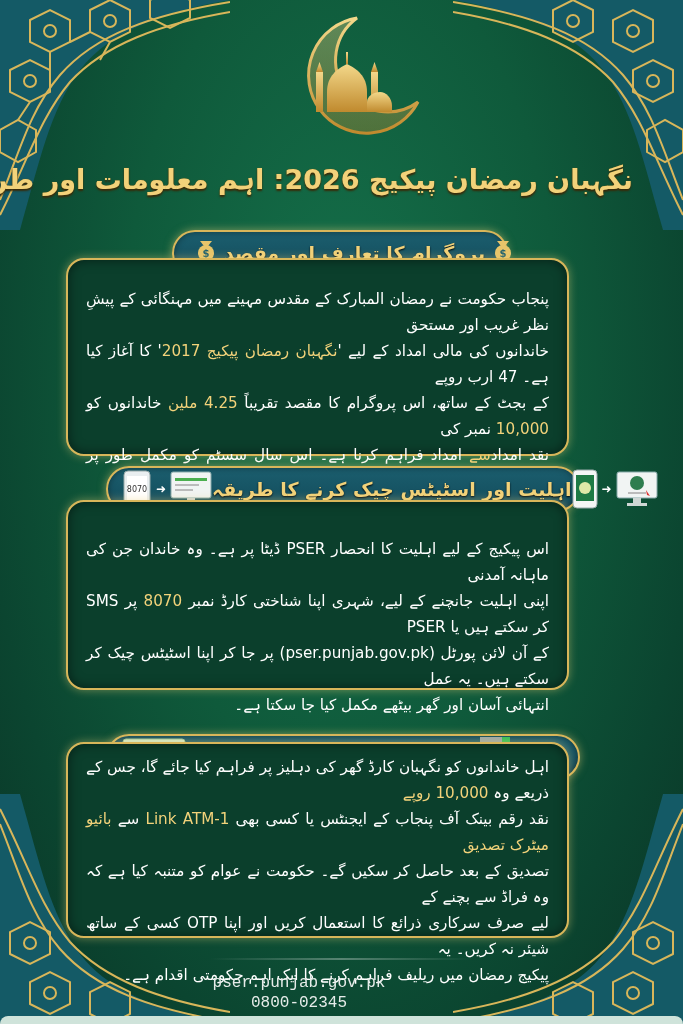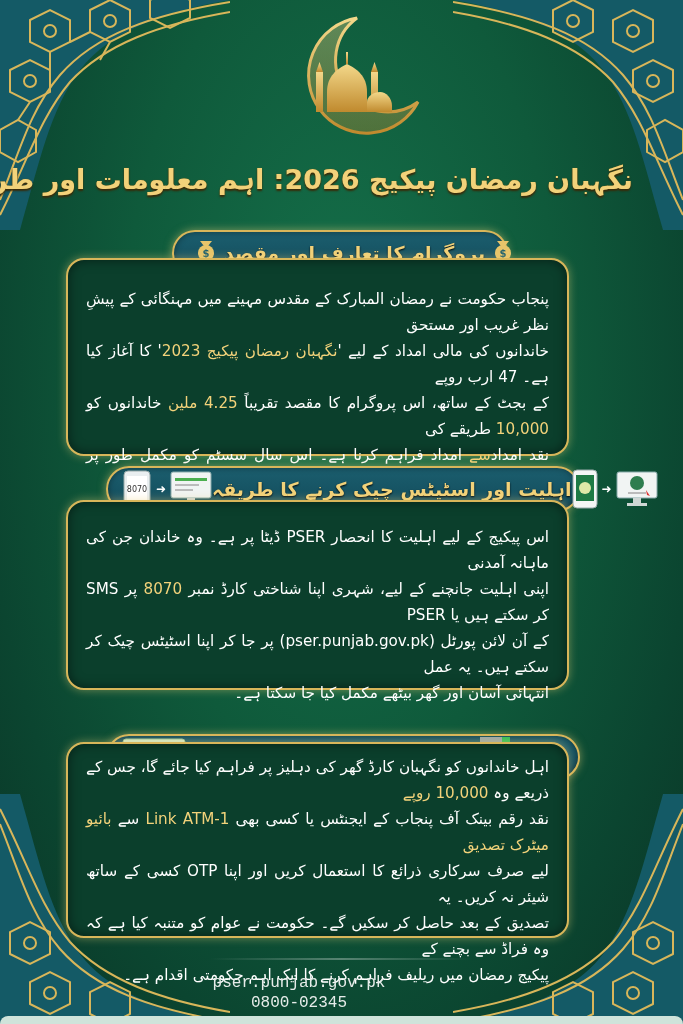--- a/index.html
+++ b/index.html
@@ -184,22 +184,22 @@
       <path d="M12,6 L24,6 L20,11 L16,11 Z" fill="#e8c56a"></path>
       <circle cx="18" cy="18" r="8" fill="#e8c56a"></circle>
       <text x="18" y="22" font-size="10" text-anchor="middle" fill="#1b5e6e" font-family="DejaVu Sans, sans-serif" font-weight="bold">$</text>
       <path d="M33,28 C26,24 20,30 14,28 L4,26 C2,26 2,30 4,30 L20,33 L33,32 Z" fill="#f3d88a"></path>
     </svg>
   </div>
 </div>
 
 <div class="panel" style="top:258px; height:198px; padding-top:26px;">
   <p>پنجاب حکومت نے رمضان المبارک کے مقدس مہینے میں مہنگائی کے پیشِ نظر غریب اور مستحق</p>
-  <p><span>خاندانوں کی مالی امداد کے لیے '</span><span class="hl">نگہبان رمضان پیکیج 2023</span><span>' کا آغاز کیا ہے۔ 47 ارب روپے</span></p>
-  <p><span>کے بجٹ کے ساتھ، اس پروگرام کا مقصد تقریباً </span><span class="hl">4.25 ملین</span><span> خاندانوں کو </span><span class="hl">10,000</span><span> طریقے کی</span></p>
+  <p><span>خاندانوں کی مالی امداد کے لیے '</span><span class="hl">نگہبان رمضان پیکیج 2017</span><span>' کا آغاز کیا ہے۔ 47 ارب روپے</span></p>
+  <p><span>کے بجٹ کے ساتھ، اس پروگرام کا مقصد تقریباً </span><span class="hl">4.25 ملین</span><span> خاندانوں کو </span><span class="hl">10,000</span><span> نمبر کی</span></p>
   <p><span>نقد امداد</span><span class="hl">سے</span><span> امداد فراہم کرنا ہے۔ اس سال سسٹم کو مکمل طور پر ڈیجیٹل اور شفاف بنایا گیا ہے تاکہ</span></p>
   <p>امداد باوقار طریقے سے اور بغیر کسی دھوکہ دہی کے اصل حقداروں تک پہنچ سکے۔</p>
 </div>
 
 <div class="banner" style="left:106px; top:466px; width:474px;">
   <div class="ico">
     <svg width="30" height="38" viewBox="0 0 30 38">
       <rect x="2" y="1" width="26" height="36" rx="4" fill="#e9eef0" stroke="#9aa" stroke-width="1"></rect>
       <rect x="5" y="6" width="20" height="24" fill="#fff"></rect>
       <text x="15" y="22" font-size="8" text-anchor="middle" fill="#333" font-family="DejaVu Sans, sans-serif">8070</text>
@@ -226,21 +226,21 @@
       <rect x="1" y="2" width="40" height="26" rx="2" fill="#f1f4f3" stroke="#8aa" stroke-width="1"></rect>
       <circle cx="21" cy="13" r="7" fill="#2e7d4f"></circle>
       <rect x="12" y="22" width="18" height="2" fill="#bbb"></rect>
       <path d="M30,20 L34,26 L31,25 Z" fill="#d33"></path>
       <rect x="17" y="28" width="8" height="5" fill="#cfd6d4"></rect>
       <rect x="11" y="33" width="20" height="3" fill="#cfd6d4"></rect>
     </svg>
   </div>
 </div>
 
-<div class="panel" style="top:500px; height:190px; padding-top:22px;">
+<div class="panel" style="top:500px; height:190px; padding-top:34px;">
   <p>اس پیکیج کے لیے اہلیت کا انحصار PSER ڈیٹا پر ہے۔ وہ خاندان جن کی ماہانہ آمدنی</p>
   <p><span>اپنی اہلیت جانچنے کے لیے، شہری اپنا شناختی کارڈ نمبر </span><span class="hl">8070</span><span> پر SMS کر سکتے ہیں یا PSER</span></p>
   <p>کے آن لائن پورٹل (pser.punjab.gov.pk) پر جا کر اپنا اسٹیٹس چیک کر سکتے ہیں۔ یہ عمل</p>
   <p>انتہائی آسان اور گھر بیٹھے مکمل کیا جا سکتا ہے۔</p>
 </div>
 
 <div class="banner" style="left:106px; top:710px; width:474px;margin-top:24px;">
   <div class="ico">
     <svg width="64" height="40" viewBox="0 0 64 40">
       <rect x="1" y="2" width="62" height="36" rx="3" fill="#cfe9c9" stroke="#9bc494" stroke-width="1"></rect>
@@ -264,21 +264,21 @@
       <rect x="4" y="10" width="40" height="20" rx="3" fill="#6cbf4a" transform="rotate(-12 24 20)"></rect>
       <rect x="6" y="14" width="40" height="18" rx="3" fill="#86d35c" transform="rotate(-12 24 20)"></rect>
       <rect x="22" y="10" width="6" height="22" fill="#e0b84a" transform="rotate(-12 24 20)"></rect>
     </svg>
   </div>
 </div>
 
 <div class="panel" style="top:742px; height:196px; ">
   <p><span>اہل خاندانوں کو نگہبان کارڈ گھر کی دہلیز پر فراہم کیا جائے گا، جس کے ذریعے وہ </span><span class="hl">10,000 روپے</span></p>
   <p><span>نقد رقم بینک آف پنجاب کے ایجنٹس یا کسی بھی </span><span class="hl">Link ATM-1</span><span> سے </span><span class="hl">بائیو میٹرک تصدیق</span></p>
+  <p>تصدیق کے بعد حاصل کر سکیں گے۔ حکومت نے عوام کو متنبہ کیا ہے کہ وہ فراڈ سے بچنے کے</p>
   <p>لیے صرف سرکاری ذرائع کا استعمال کریں اور اپنا OTP کسی کے ساتھ شیئر نہ کریں۔ یہ</p>
-  <p>تصدیق کے بعد حاصل کر سکیں گے۔ حکومت نے عوام کو متنبہ کیا ہے کہ وہ فراڈ سے بچنے کے</p>
   <p>پیکیج رمضان میں ریلیف فراہم کرنے کا ایک اہم حکومتی اقدام ہے۔</p>
 </div>
 
 <div class="divider"></div>
 <div class="footer l1">pser.punjab.gov.pk</div>
 <div class="footer l2">0800-02345</div>
 <div class="bottom-strip"></div>
 
 </body></html>

